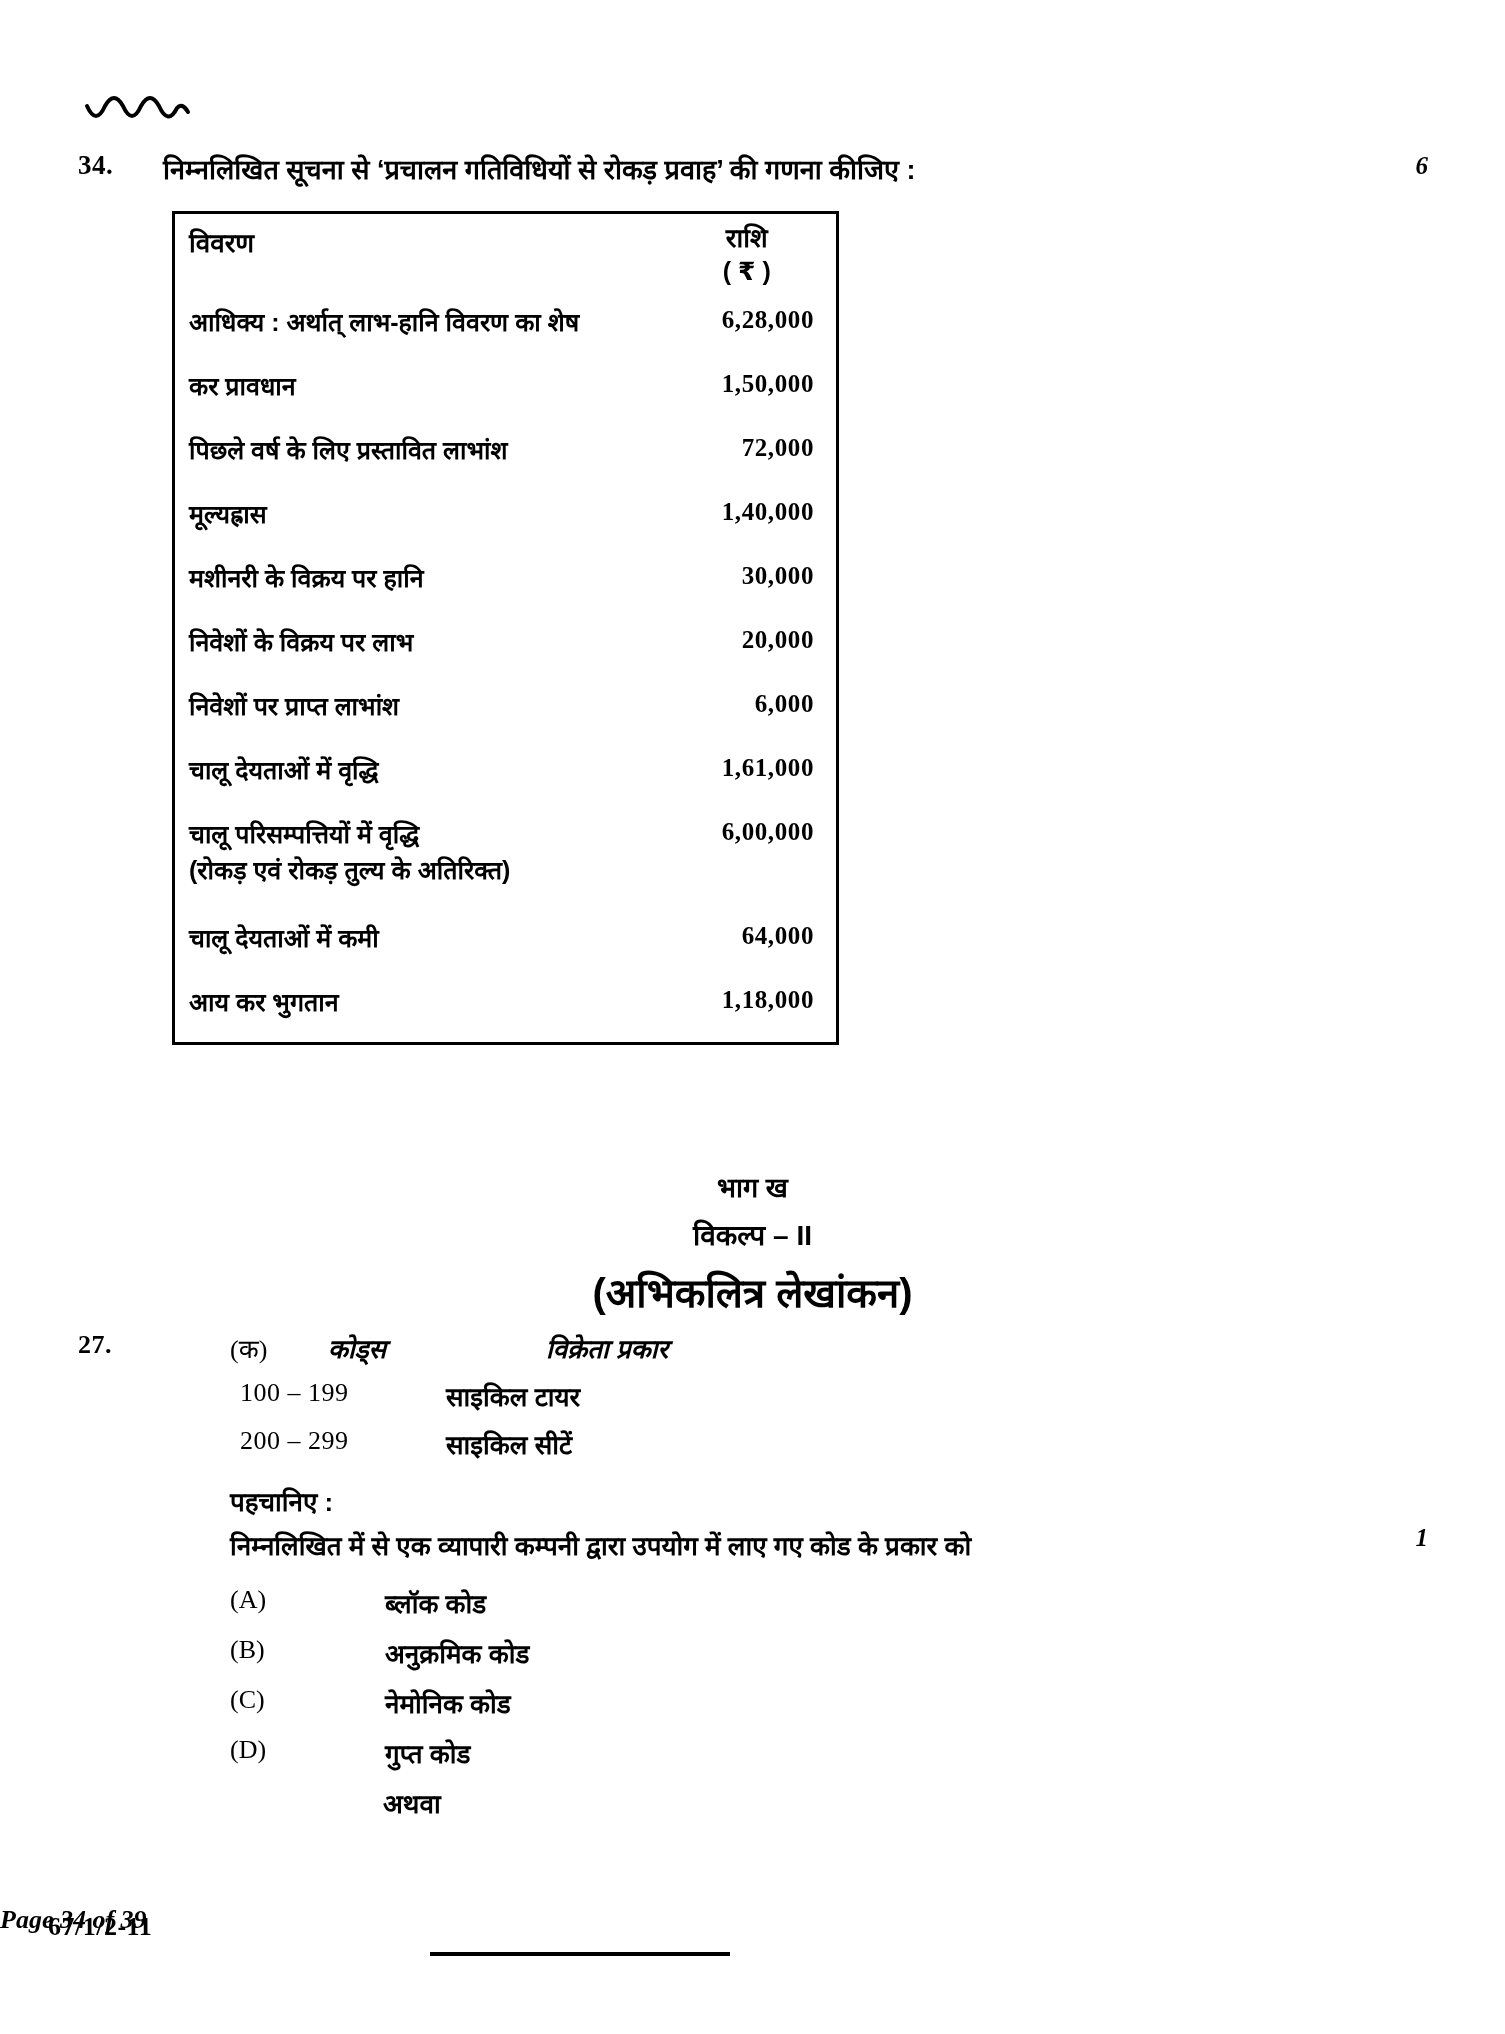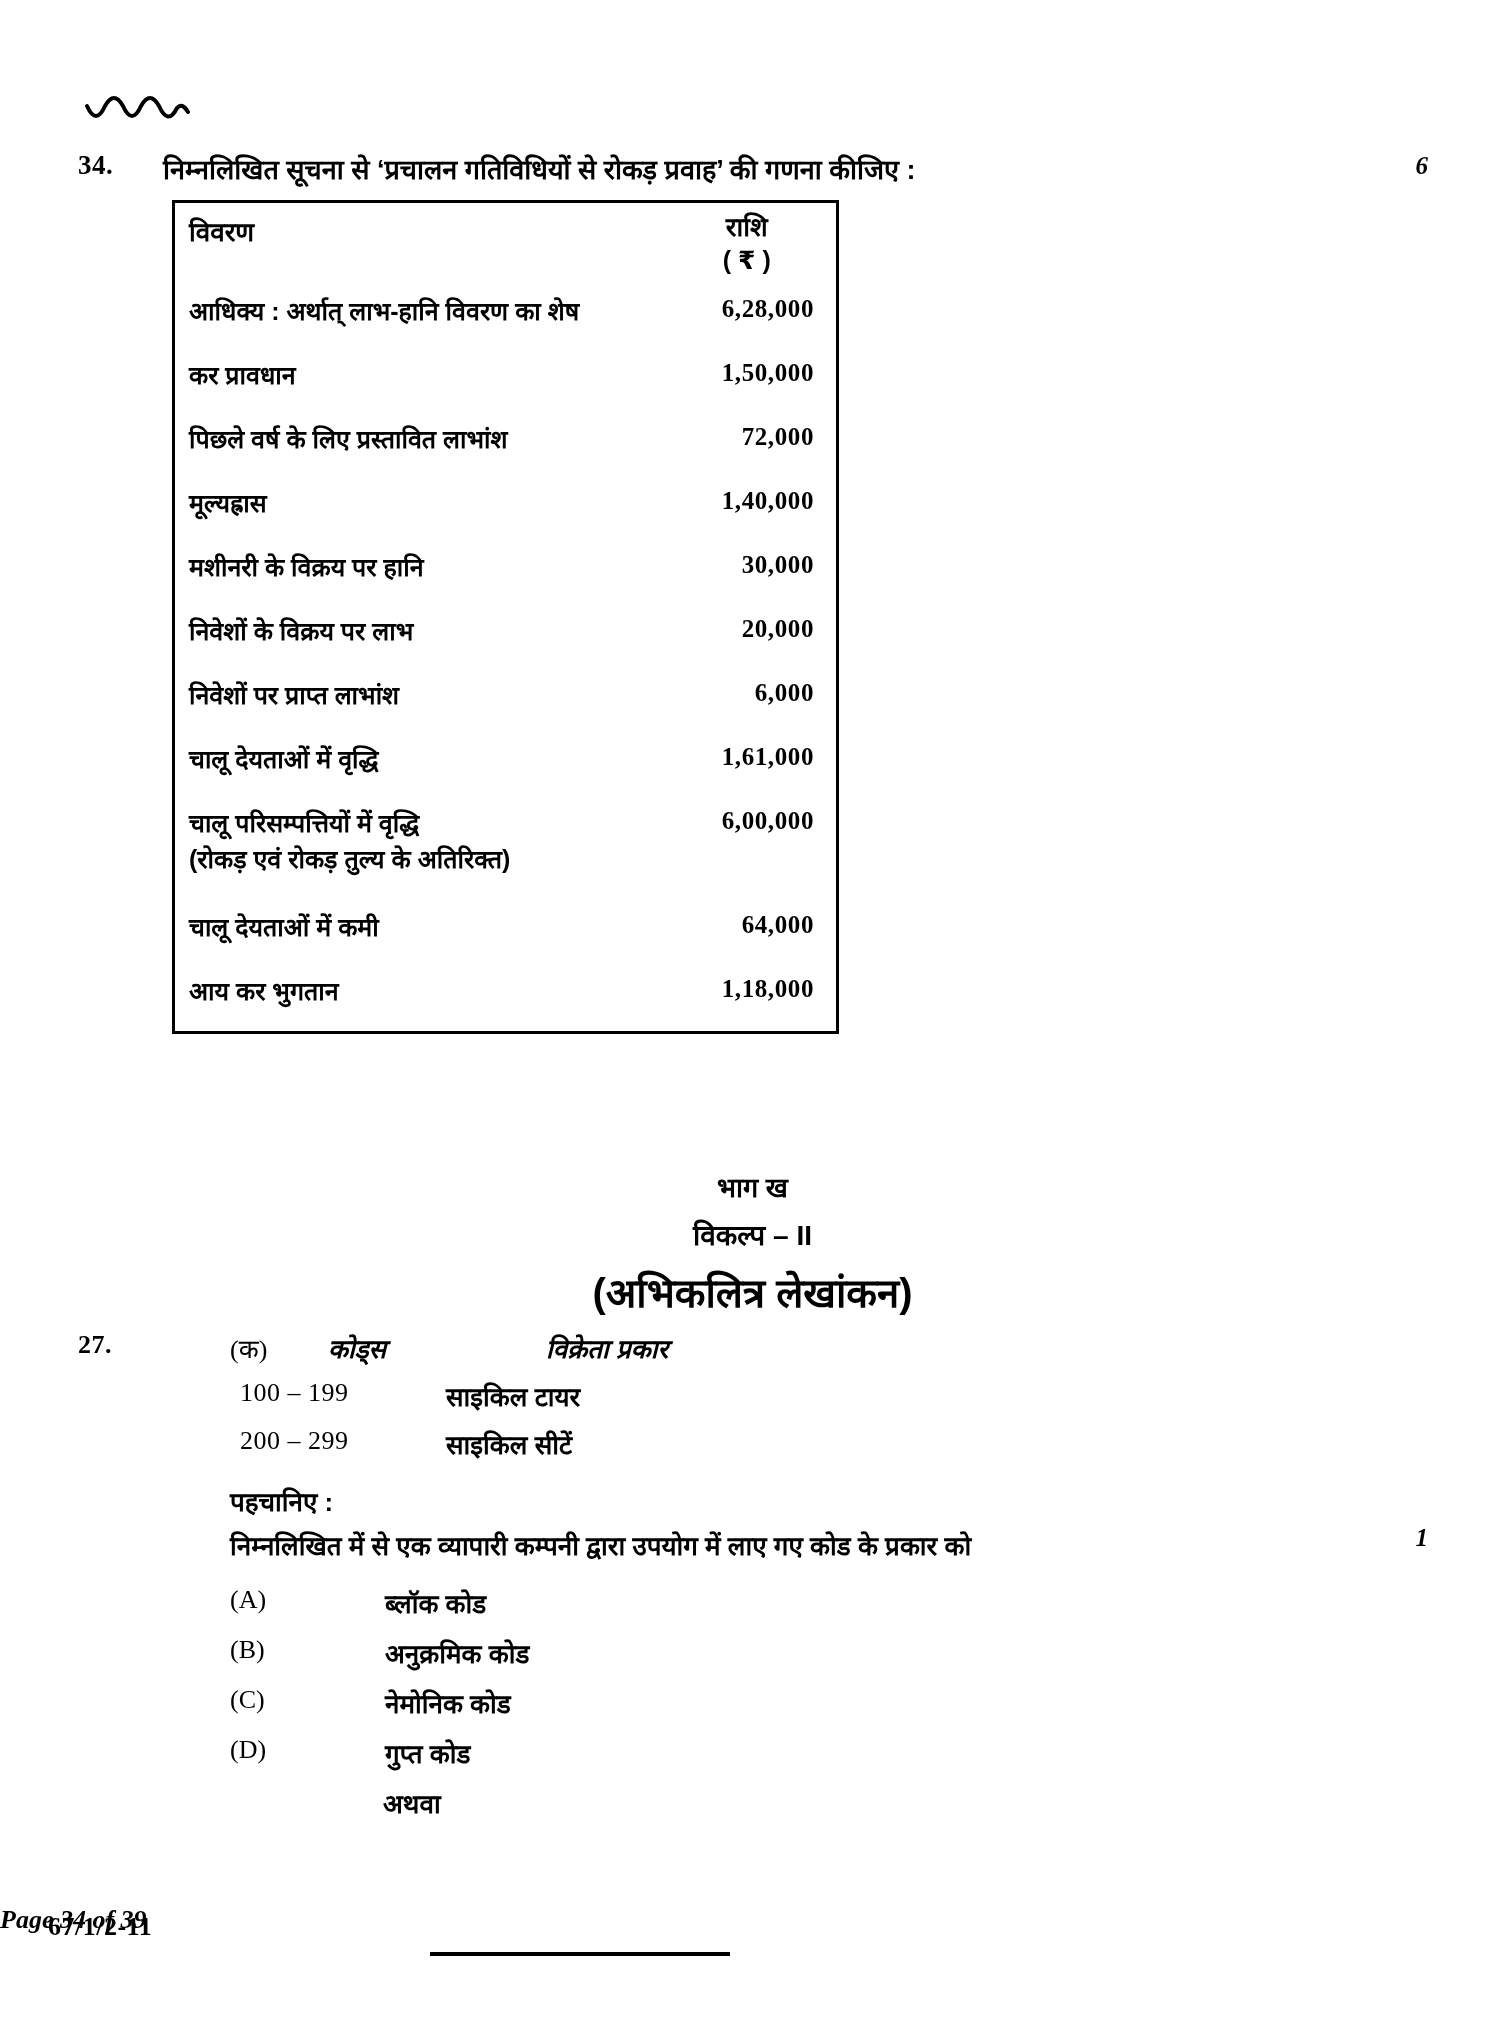--- a/index.html
+++ b/index.html
@@ -64,21 +64,21 @@
     font-style: italic;
     font-size: 25px;
     font-weight: 600;
     font-family: "Liberation Serif", serif;
   }
 
   
   .tbl-wrap {
     position: absolute;
     left: 172px;
-    top: 200px;
+    top: 211px;
     width: 748px;
   }
   table.ledger {
     border-collapse: collapse;
     width: 664px;
     table-layout: fixed;
   }
   table.ledger td, table.ledger th {
     border: 0;
     padding: 0;

